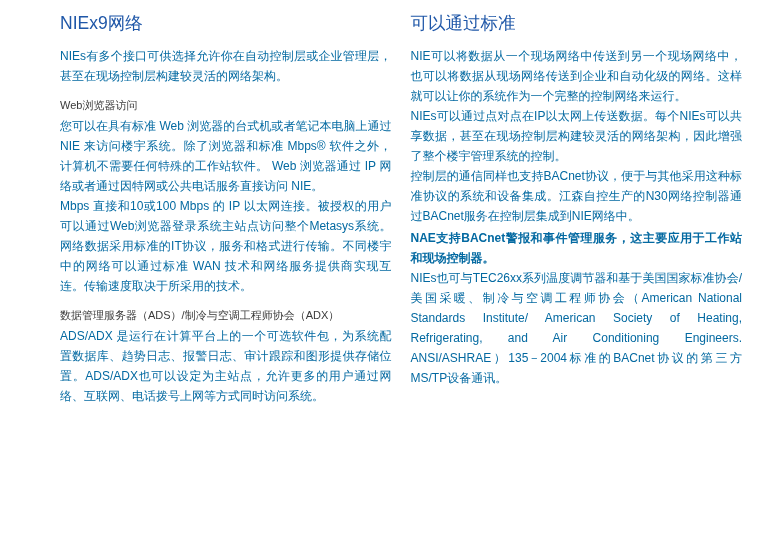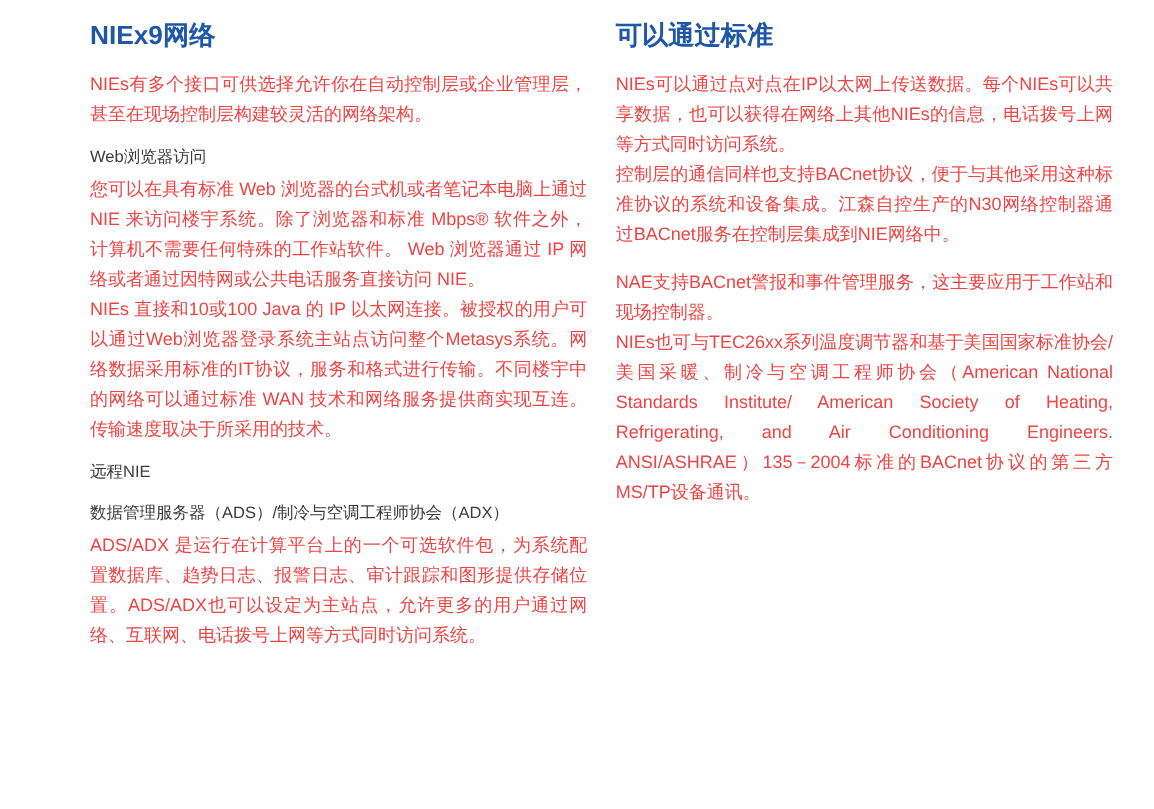--- a/index.html
+++ b/index.html
@@ -20,78 +20,79 @@
     padding: 13px 27px 0 60px;
     width: 769px;
   }
   .col {
     flex: 1;
     min-width: 0;
   }
   h1 {
     font-size: 17.5px;
     line-height: 21px;
-    font-weight: 700;
+    font-weight: 400;
     color: #1f57a8;
     margin: 0 0 12px 0;
   }
   h2 {
     font-size: 11px;
     line-height: 16px;
     font-weight: 400;
     color: #3a3a3a;
     margin: 11px 0 3px 0;
   }
   p {
     font-size: 12px;
     line-height: 20px;
-    color: #ef4444;
+    color: #0369a1;
     margin: 0;
     text-align: justify;
   }
   p + p {
-    margin-top: 12px;
+    margin-top: 2px;
+    font-weight: bold;
   }
   section {
     margin: 0;
   }
 </style>
 </head>
 <body>
 
 <div class="page">
 
   <div class="col">
     <h1>NIEx9网络</h1>
     <p>NIEs有多个接口可供选择允许你在自动控制层或企业管理层，甚至在现场控制层构建较灵活的网络架构。</p>
 
     <section>
       <h2>Web浏览器访问</h2>
       <p>您可以在具有标准 Web 浏览器的台式机或者笔记本电脑上通过 NIE 来访问楼宇系统。除了浏览器和标准 Mbps® 软件之外，计算机不需要任何特殊的工作站软件。 Web 浏览器通过 IP 网络或者通过因特网或公共电话服务直接访问 NIE。</p>
     </section>
 
     <section>
-      <p>NIEs 直接和10或100 Java 的 IP 以太网连接。被授权的用户可以通过Web浏览器登录系统主站点访问整个Metasys系统。网络数据采用标准的IT协议，服务和格式进行传输。不同楼宇中的网络可以通过标准 WAN 技术和网络服务提供商实现互连。传输速度取决于所采用的技术。</p>
+      <p>Mbps 直接和10或100 Mbps 的 IP 以太网连接。被授权的用户可以通过Web浏览器登录系统主站点访问整个Metasys系统。网络数据采用标准的IT协议，服务和格式进行传输。不同楼宇中的网络可以通过标准 WAN 技术和网络服务提供商实现互连。传输速度取决于所采用的技术。</p>
     </section>
 
     <section>
-      <h2>远程NIE</h2>
     </section>
 
     <section>
       <h2>数据管理服务器（ADS）/制冷与空调工程师协会（ADX）</h2>
       <p>ADS/ADX 是运行在计算平台上的一个可选软件包，为系统配置数据库、趋势日志、报警日志、审计跟踪和图形提供存储位置。ADS/ADX也可以设定为主站点，允许更多的用户通过网络、互联网、电话拨号上网等方式同时访问系统。</p>
     </section>
   </div>
 
   <div class="col">
     <h1>可以通过标准</h1>
+    <p>NIE可以将数据从一个现场网络中传送到另一个现场网络中，也可以将数据从现场网络传送到企业和自动化级的网络。这样就可以让你的系统作为一个完整的控制网络来运行。</p>
 
     <section>
-      <p>NIEs可以通过点对点在IP以太网上传送数据。每个NIEs可以共享数据，也可以获得在网络上其他NIEs的信息，电话拨号上网等方式同时访问系统。</p>
+      <p>NIEs可以通过点对点在IP以太网上传送数据。每个NIEs可以共享数据，甚至在现场控制层构建较灵活的网络架构，因此增强了整个楼宇管理系统的控制。</p>
     </section>
 
     <section>
       <p>控制层的通信同样也支持BACnet协议，便于与其他采用这种标准协议的系统和设备集成。江森自控生产的N30网络控制器通过BACnet服务在控制层集成到NIE网络中。</p>
       <p>NAE支持BACnet警报和事件管理服务，这主要应用于工作站和现场控制器。</p>
     </section>
 
     <section>
       <p>NIEs也可与TEC26xx系列温度调节器和基于美国国家标准协会/美国采暖、制冷与空调工程师协会（American National Standards Institute/ American Society of Heating, Refrigerating, and Air Conditioning Engineers. ANSI/ASHRAE）135－2004标准的BACnet协议的第三方MS/TP设备通讯。</p>
     </section>

